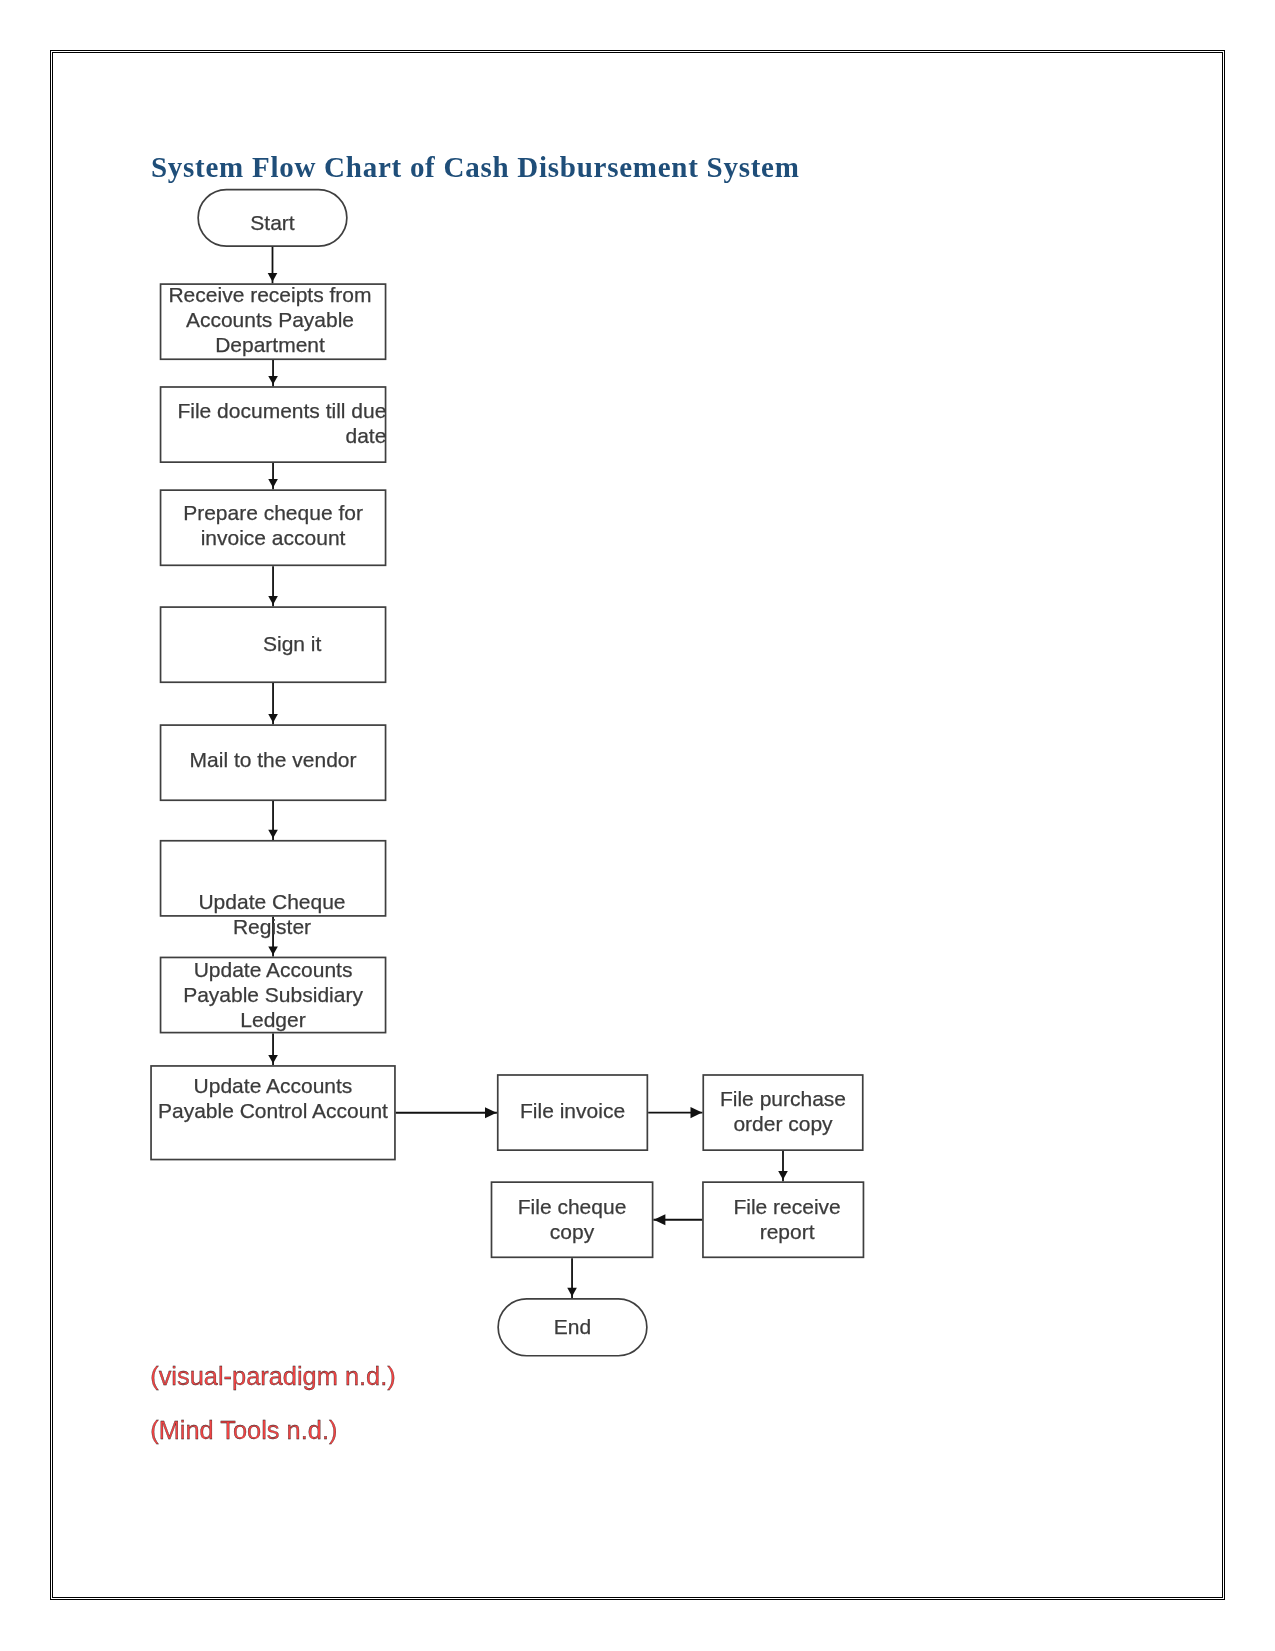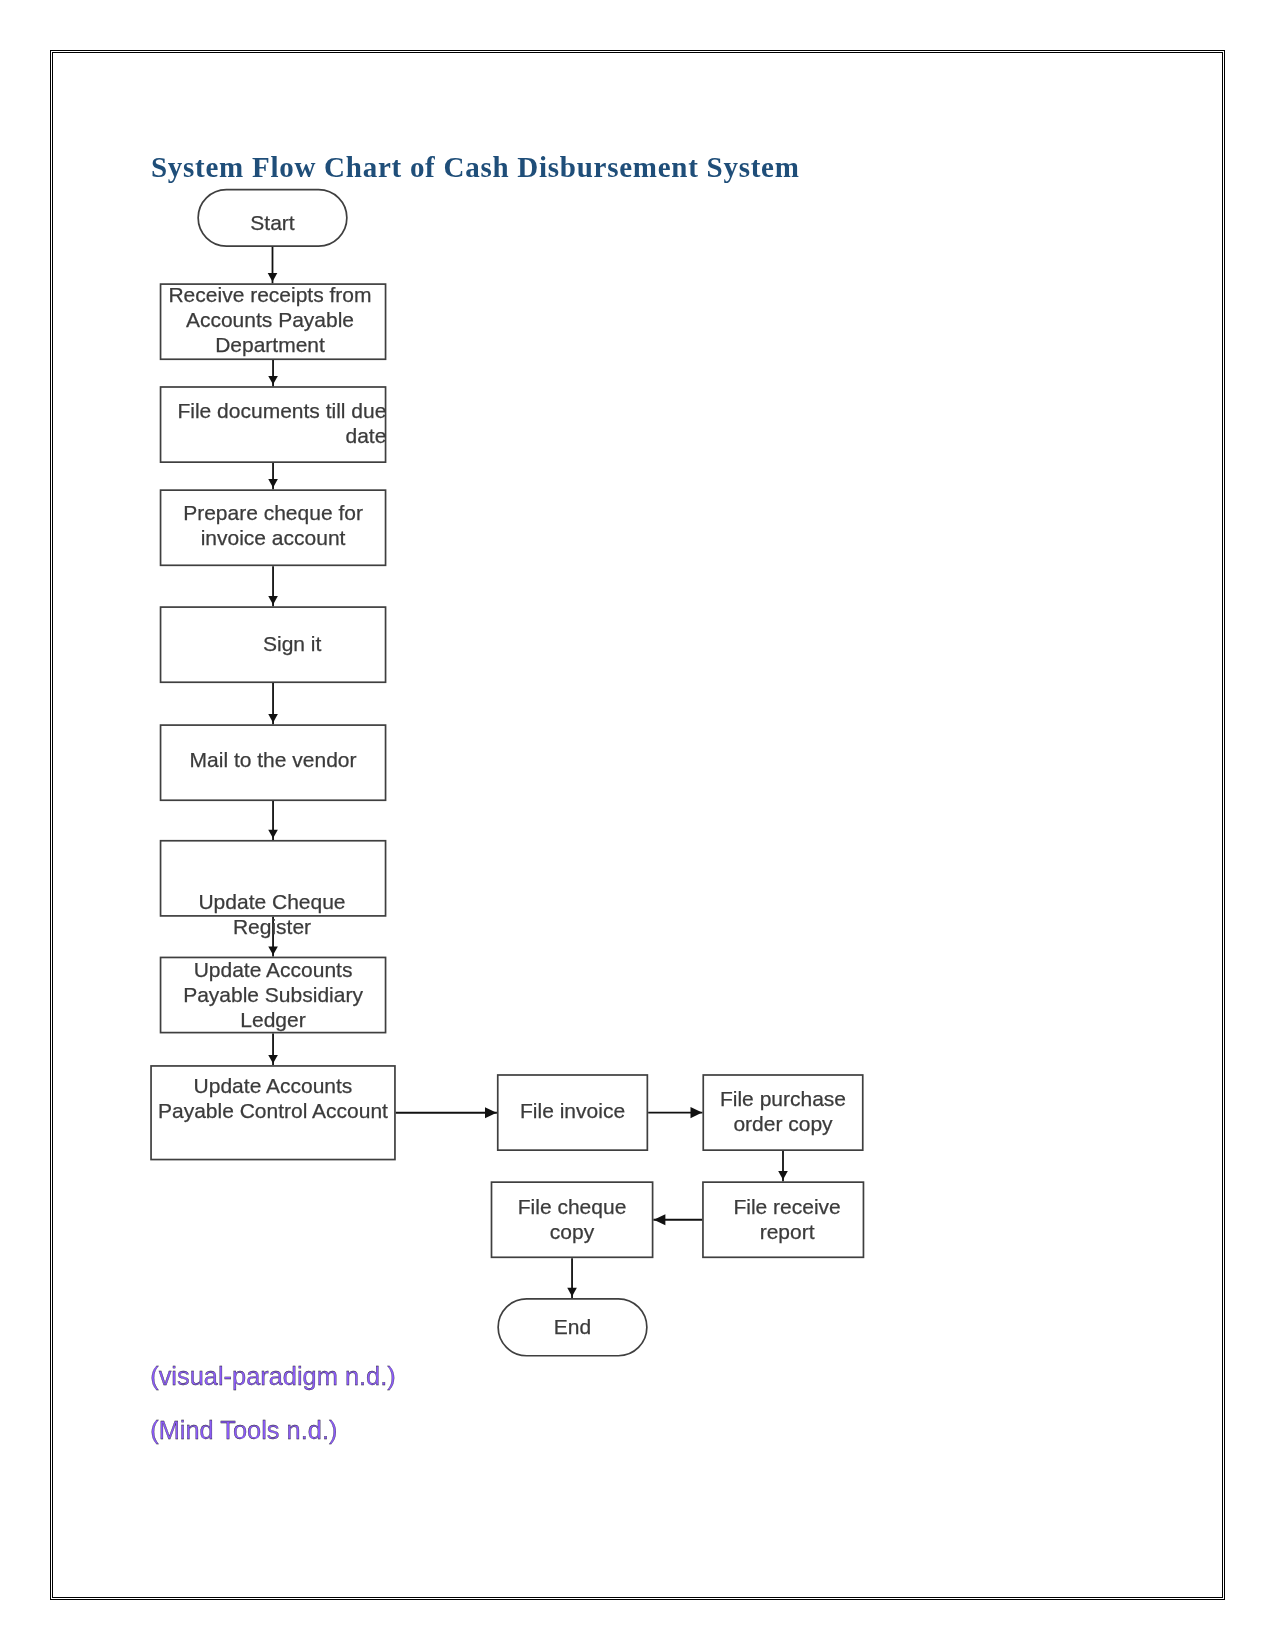--- a/index.html
+++ b/index.html
@@ -23,21 +23,21 @@
     font-weight:bold; font-size:29px; line-height:33px;
     color:#1F4E79; white-space:nowrap; letter-spacing:0.74px;
   }
   
   #flow { position:absolute; left:0; top:0; width:1275px; height:1651px; }
   .node-label{
     position:absolute; font-size:21px; line-height:25px; color:#3b3b3b; -webkit-text-stroke:0.25px #3b3b3b;
     text-align:center; white-space:pre-line;
   }
   .footnote{
-    position:absolute; font-size:25.4px; line-height:25px; color:#8b5cf6; -webkit-text-stroke:0.3px #1a1a1a;
+    position:absolute; font-size:25.4px; line-height:25px; color:#ef4444; -webkit-text-stroke:0.3px #1a1a1a;
     white-space:nowrap;
   }
   svg.edges{ position:absolute; left:0; top:0; width:1275px; height:1651px; overflow:visible; }
 </style>
 </head>
 <body>
 
 <div class="page-border-outer"></div>
 <div class="page-border-inner"></div>
 

